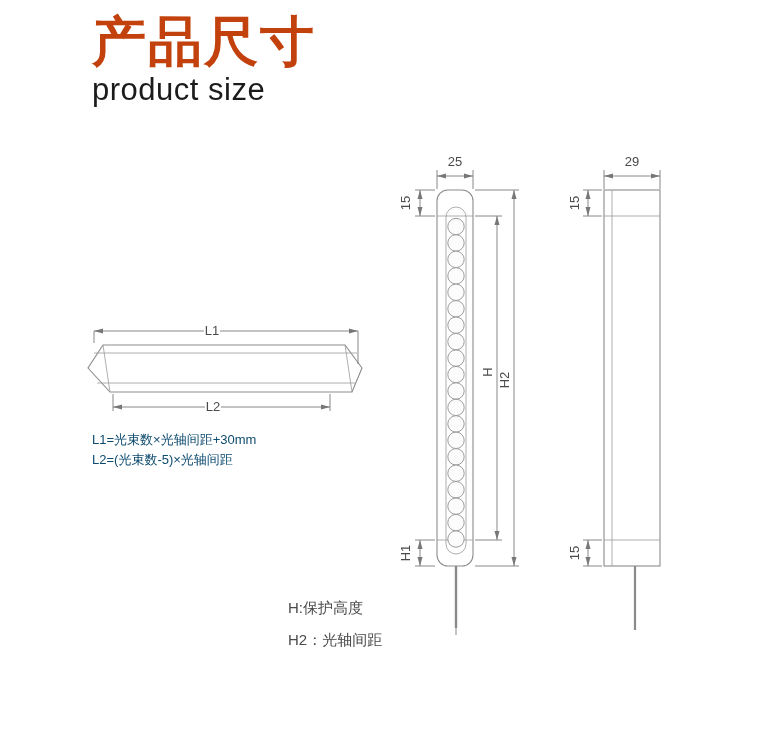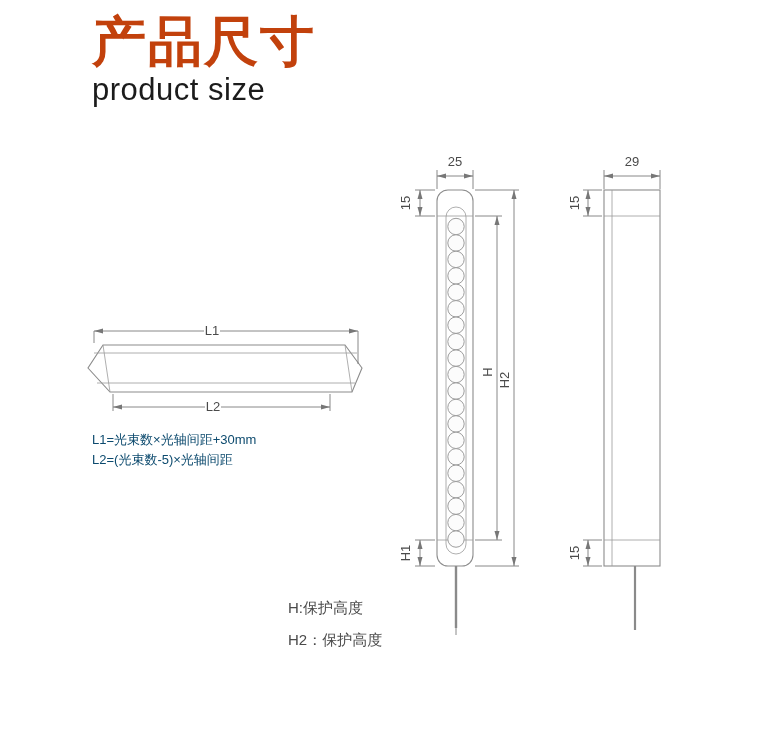--- a/index.html
+++ b/index.html
@@ -192,16 +192,16 @@
       <text data-name="side-bottom-cap-label" x="7" y="401" text-anchor="middle" transform="rotate(-90 7 401)">15</text>
     </g>
 
     <g data-name="side-cable">
       <line class="cable" x1="63" y1="414" x2="63" y2="478" stroke-width="2.2"></line>
     </g>
   </svg>
 
   <div class="notes" data-name="height-notes">
     <div data-name="note-h">H:保护高度</div>
-    <div data-name="note-h2">H2：保护高度</div>
+    <div data-name="note-h2">H2：光轴间距</div>
   </div>
 
 </div>
 
 </body></html>

